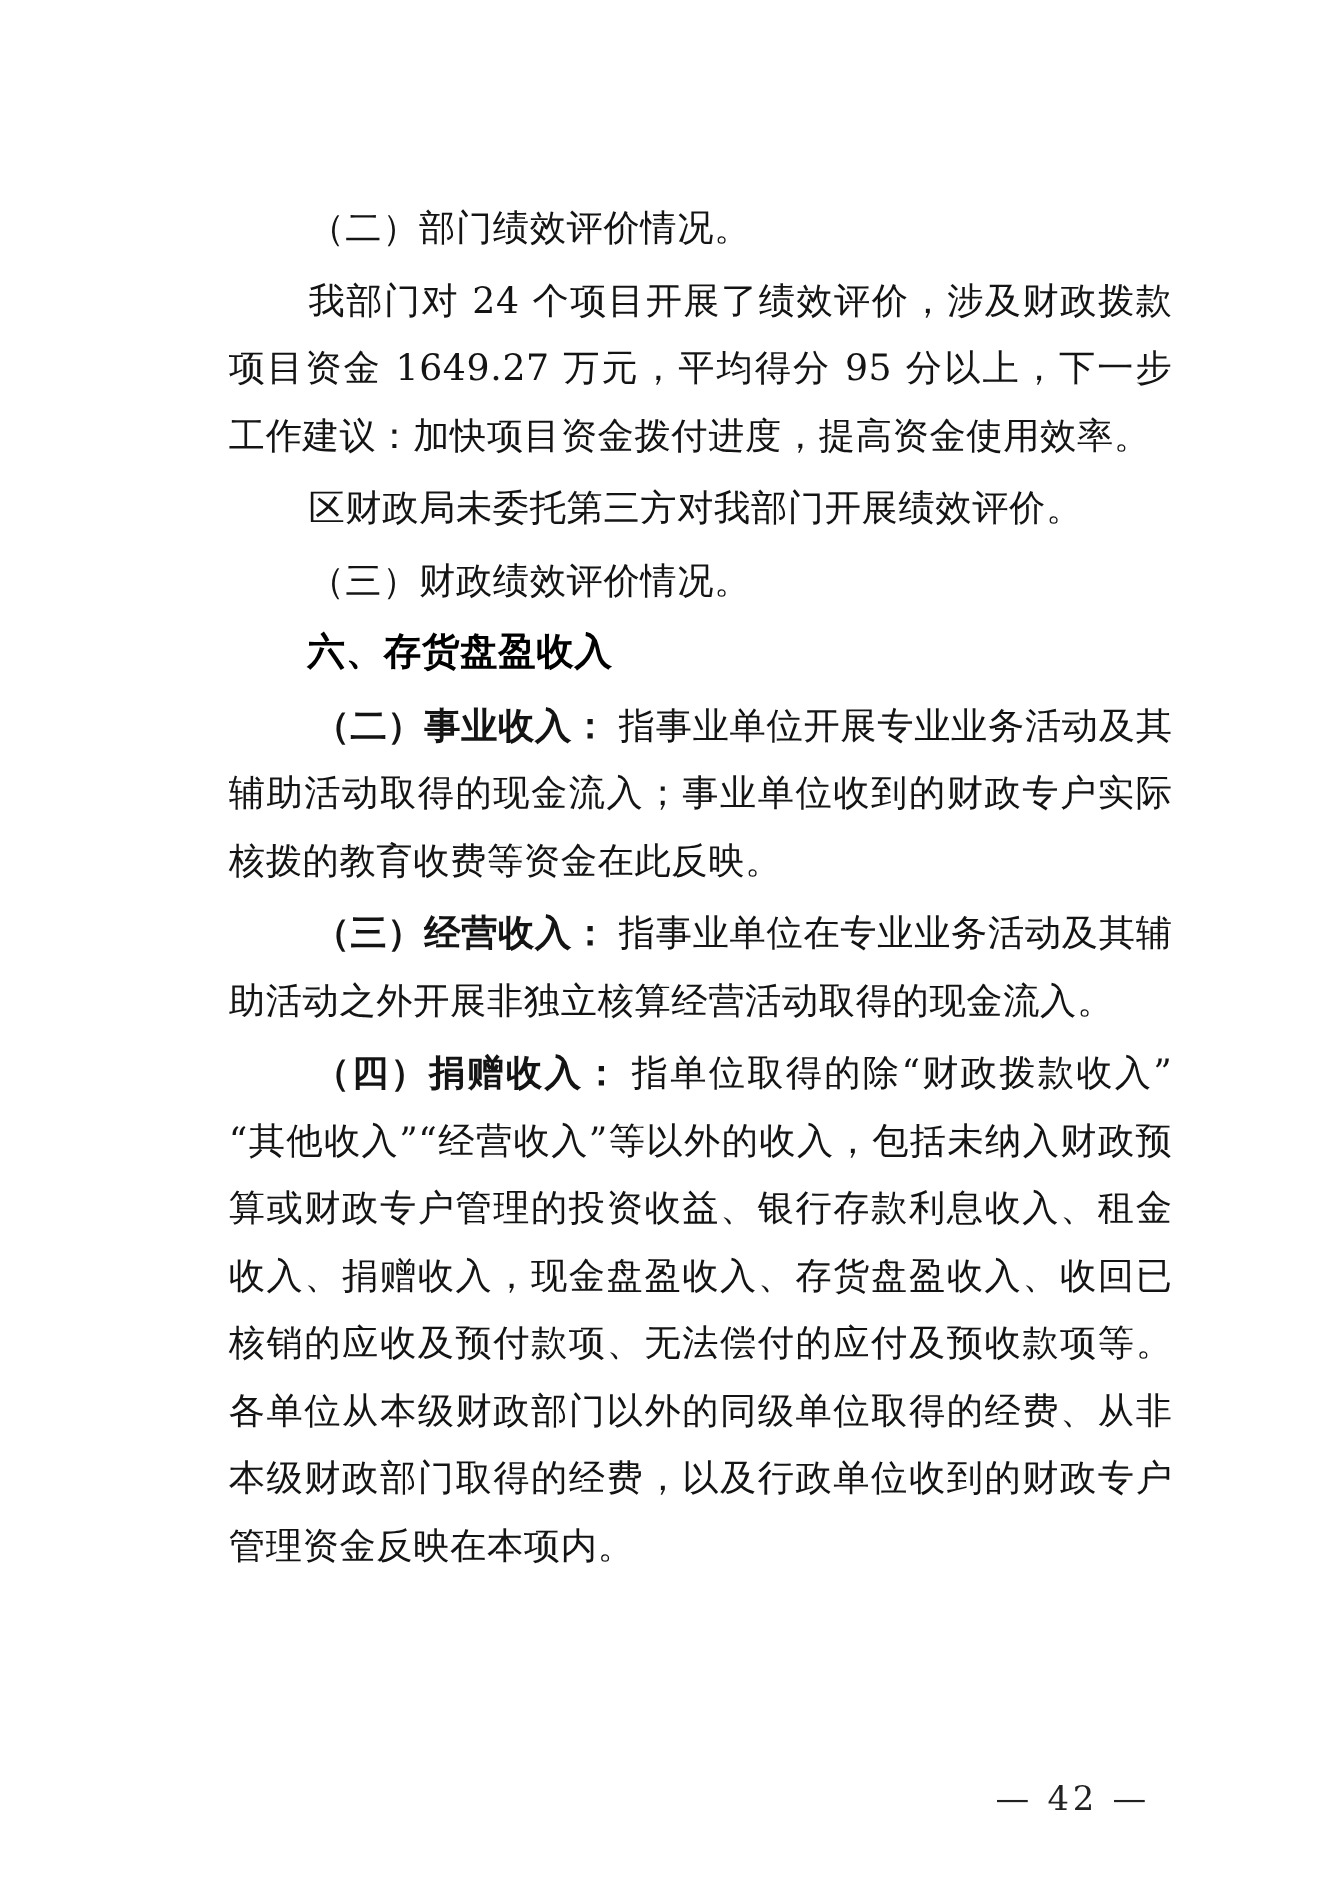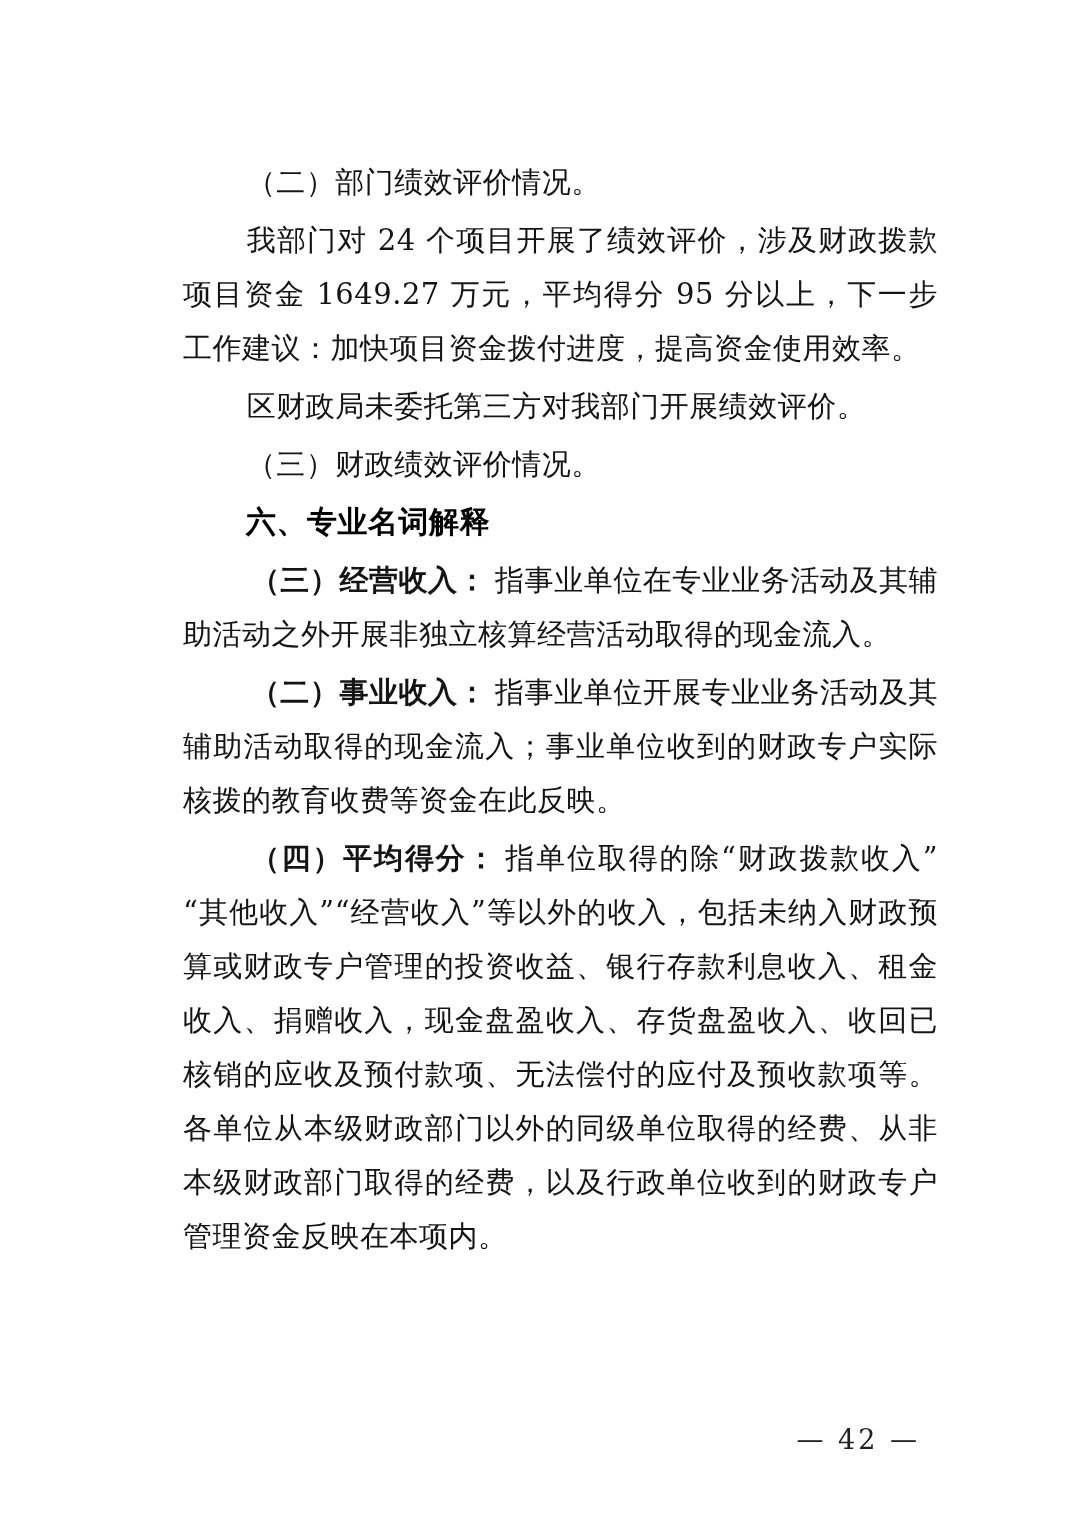--- a/index.html
+++ b/index.html
@@ -60,25 +60,25 @@
   <div class="content">
 
     <p class="para">（二）部门绩效评价情况。</p>
 
     <p class="para">我部门对 24 个项目开展了绩效评价，涉及财政拨款项目资金 1649.27 万元，平均得分 95 分以上，下一步工作建议：加快项目资金拨付进度，提高资金使用效率。</p>
 
     <p class="para">区财政局未委托第三方对我部门开展绩效评价。</p>
 
     <p class="para">（三）财政绩效评价情况。</p>
 
-    <h2 class="heading">六、专业名词解释</h2>
+    <h2 class="heading">六、存货盘盈收入</h2>
 
+
+    <p class="para"><span class="lead">（二）事业收入：</span><span>指事业单位开展专业业务活动及其辅助活动取得的现金流入；事业单位收到的财政专户实际核拨的教育收费等资金在此反映。</span></p>
 
     <p class="para"><span class="lead">（三）经营收入：</span><span>指事业单位在专业业务活动及其辅助活动之外开展非独立核算经营活动取得的现金流入。</span></p>
 
-    <p class="para"><span class="lead">（二）事业收入：</span><span>指事业单位开展专业业务活动及其辅助活动取得的现金流入；事业单位收到的财政专户实际核拨的教育收费等资金在此反映。</span></p>
-
-    <p class="para"><span class="lead">（四）平均得分：</span><span>指单位取得的除“财政拨款收入”“其他收入”“经营收入”等以外的收入，包括未纳入财政预算或财政专户管理的投资收益、银行存款利息收入、租金收入、捐赠收入，现金盘盈收入、存货盘盈收入、收回已核销的应收及预付款项、无法偿付的应付及预收款项等。各单位从本级财政部门以外的同级单位取得的经费、从非本级财政部门取得的经费，以及行政单位收到的财政专户管理资金反映在本项内。</span></p>
+    <p class="para"><span class="lead">（四）捐赠收入：</span><span>指单位取得的除“财政拨款收入”“其他收入”“经营收入”等以外的收入，包括未纳入财政预算或财政专户管理的投资收益、银行存款利息收入、租金收入、捐赠收入，现金盘盈收入、存货盘盈收入、收回已核销的应收及预付款项、无法偿付的应付及预收款项等。各单位从本级财政部门以外的同级单位取得的经费、从非本级财政部门取得的经费，以及行政单位收到的财政专户管理资金反映在本项内。</span></p>
 
   </div>
 
   <div class="page-number">— 42 —</div>
 </div>
 
 </body></html>

